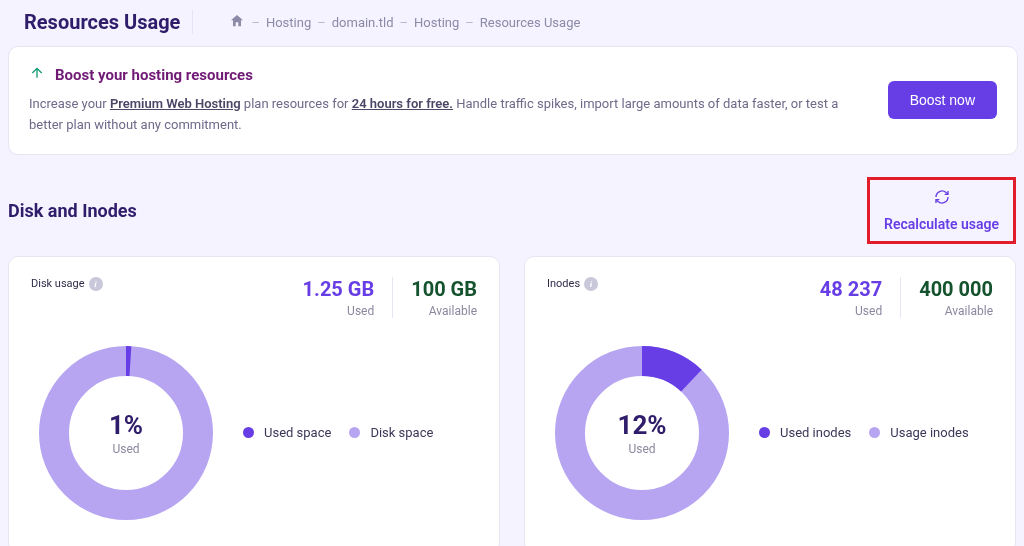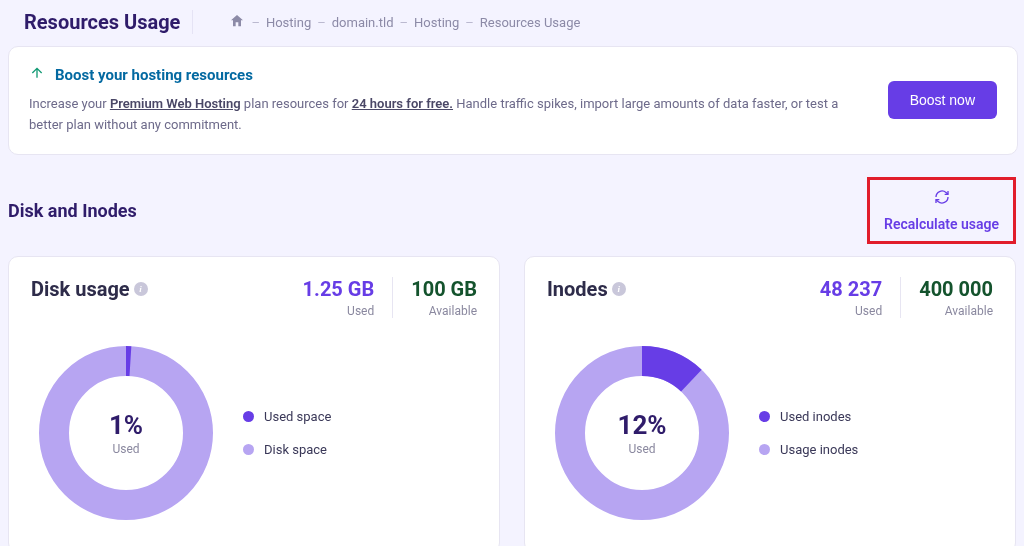--- a/index.html
+++ b/index.html
@@ -4,50 +4,50 @@
 <style>
 * { box-sizing: border-box; margin: 0; padding: 0; }
 body { font-family: -apple-system, BlinkMacSystemFont, "Segoe UI", Roboto, sans-serif; background: #f4f3ff; color: #2f1c6a; width: 1024px; height: 546px; overflow: hidden; padding: 0 6px; }
 .header-row { display: flex; align-items: center; gap: 36px; padding: 10px 0 12px 2px; margin-left: 16px; }
 .page-title { font-size: 20px; font-weight: 700; color: #2f1c6a; padding-right: 12px; border-right: 1px solid #e5e3f5; }
 .breadcrumb { display: flex; align-items: center; gap: 6px; color: #8c8aa7; font-size: 13px; }
 .breadcrumb .home-icon svg { width: 16px; height: 16px; fill: #8c8aa7; }
 .breadcrumb span.dash { color: #bab8cf; }
 .boost-card { background: #fff; border: 1px solid #e7e5f2; border-radius: 10px; padding: 18px 20px; margin: 0 0 22px 2px; display: flex; align-items: center; justify-content: space-between; gap: 20px; }
 .boost-left { flex: 1; }
-.boost-headline { display: flex; align-items: center; gap: 10px; font-weight: 700; font-size: 15px; color: #0369a1; margin-bottom: 8px; }
+.boost-headline { display: flex; align-items: center; gap: 10px; font-weight: 700; font-size: 15px; color: #701a75; margin-bottom: 8px; }
 .boost-headline .arrow-icon svg { width: 16px; height: 16px; stroke: #139a74; fill: none; stroke-width: 2; }
 .boost-desc { font-size: 13px; color: #6d6a8a; line-height: 1.65; }
 .boost-desc b { color: #4a4766; font-weight: 600; text-decoration: underline; }
 .boost-btn { background: #673de6; color: #fff; border: none; border-radius: 6px; padding: 11px 22px; font-weight: 400; font-size: 14px; cursor: pointer; white-space: nowrap; }
 .section-row { display: flex; align-items: center; justify-content: space-between; margin: 0 2px 12px 2px; }
 .section-title { font-size: 18px; font-weight: 700; color: #2f1c6a; }
 .recalc-wrap { border: 3px solid #e11d2b; padding: 3px 6px; }
 .recalc-link { display: inline-flex; align-items: center; gap: 8px; color: #673de6; font-weight: 600; font-size: 14px; text-decoration: none; padding: 6px 8px; cursor: pointer; flex-direction: column; }
 .recalc-link svg { width: 16px; height: 16px; stroke: #673de6; fill: none; stroke-width: 2; }
 .cards-row { display: flex; gap: 24px; margin: 0 2px; }
 .metric-card { background: #fff; border: 1px solid #e7e5f2; border-radius: 10px; padding: 20px 22px 24px 22px; flex: 1; }
 .metric-head { display: flex; align-items: flex-start; justify-content: space-between; margin-bottom: 20px; }
-.metric-name { display: flex; align-items: center; gap: 4px; font-size: 20px; font-weight: 700; color: #2e2c4a; }
+.metric-name { display: flex; align-items: center; gap: 4px; font-size: 11px; font-weight: 400; color: #2e2c4a; }
 .info-icon { width: 14px; height: 14px; border-radius: 50%; background: #c9c7da; display: inline-block; position: relative; }
 .info-icon::after { content: "i"; position: absolute; inset: 0; color: #fff; font-size: 9px; font-weight: 700; font-style: italic; display: flex; align-items: center; justify-content: center; font-family: serif; }
 .metric-stats { display: flex; align-items: flex-start; }
 .stat-block { text-align: right; padding: 0 18px; }
 .stat-block:last-child { padding-right: 0; border-left: 1px solid #e7e5f2; }
 .stat-value { font-size: 20px; font-weight: 700; }
 .stat-value.used { color: #673de6; }
 .stat-value.avail { color: #14532d; }
 .stat-label { font-size: 12px; color: #8a889f; margin-top: 3px; }
 .metric-body { display: flex; align-items: center; gap: 22px; }
 .donut-wrap { position: relative; width: 190px; height: 190px; flex-shrink: 0; }
 .donut-wrap svg { transform: rotate(-90deg); }
 .donut-center { position: absolute; inset: 0; display: flex; flex-direction: column; align-items: center; justify-content: center; }
 .donut-pct { font-size: 26px; font-weight: 700; color: #2f1c6a; }
 .donut-lbl { font-size: 12px; color: #8a889f; margin-top: 2px; }
-.legend { display: flex; flex-direction: column; gap: 18px; font-size: 13px; color: #3a3858; }
+.legend { display: flex; flex-direction: row; gap: 18px; font-size: 13px; color: #3a3858; }
 .legend-item { display: flex; align-items: center; gap: 10px; }
 .legend-dot { width: 11px; height: 11px; border-radius: 50%; }
 .legend-dot.used { background: #673de6; }
 .legend-dot.free { background: #b7a5f2; }
 </style>
 </head>
 <body>
 
 <div class="header-row">
   <div class="page-title">Resources Usage</div>

